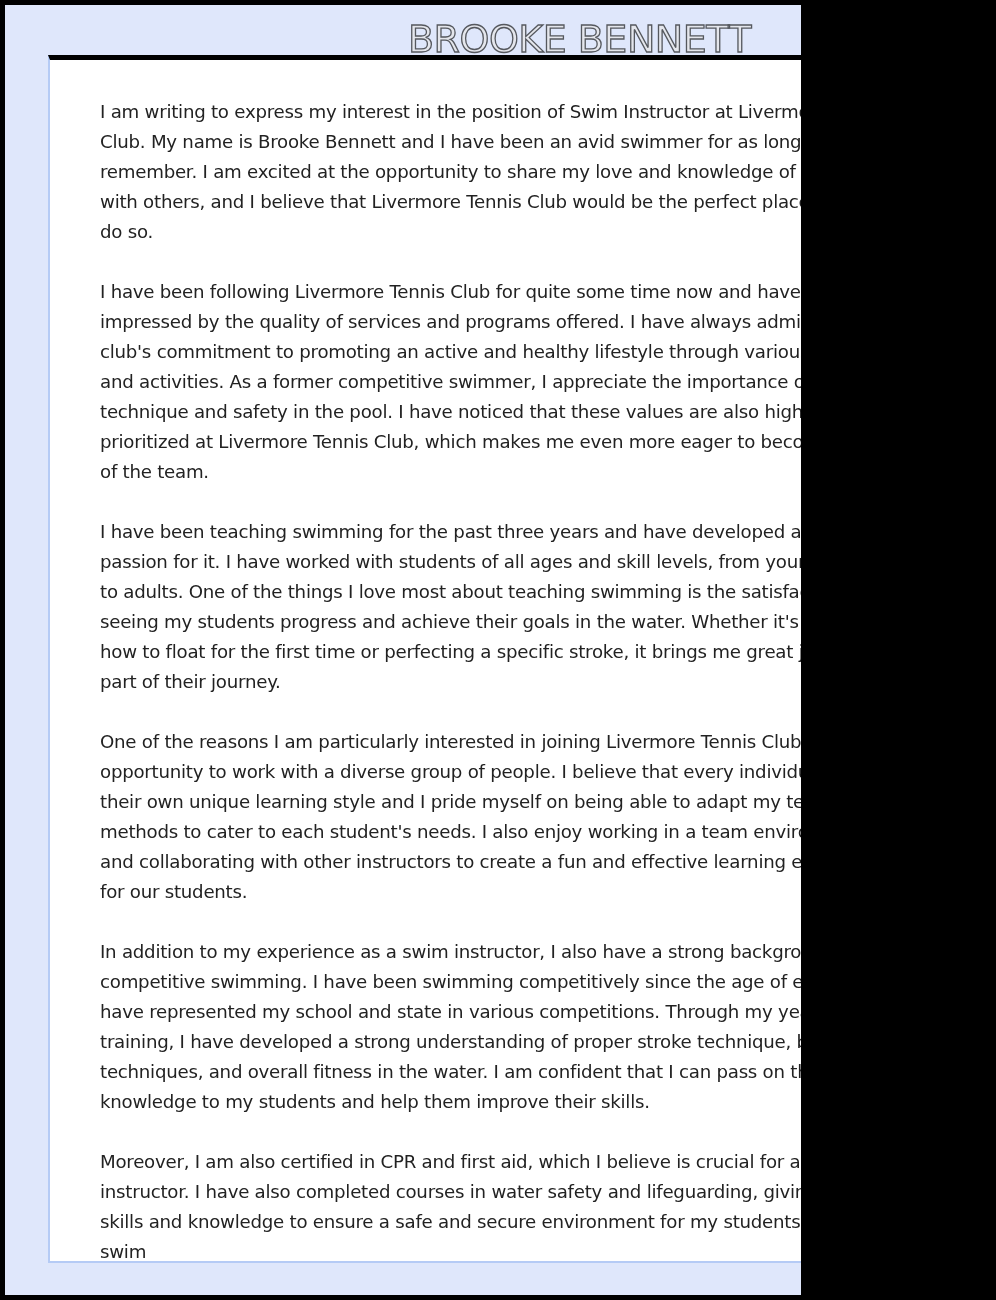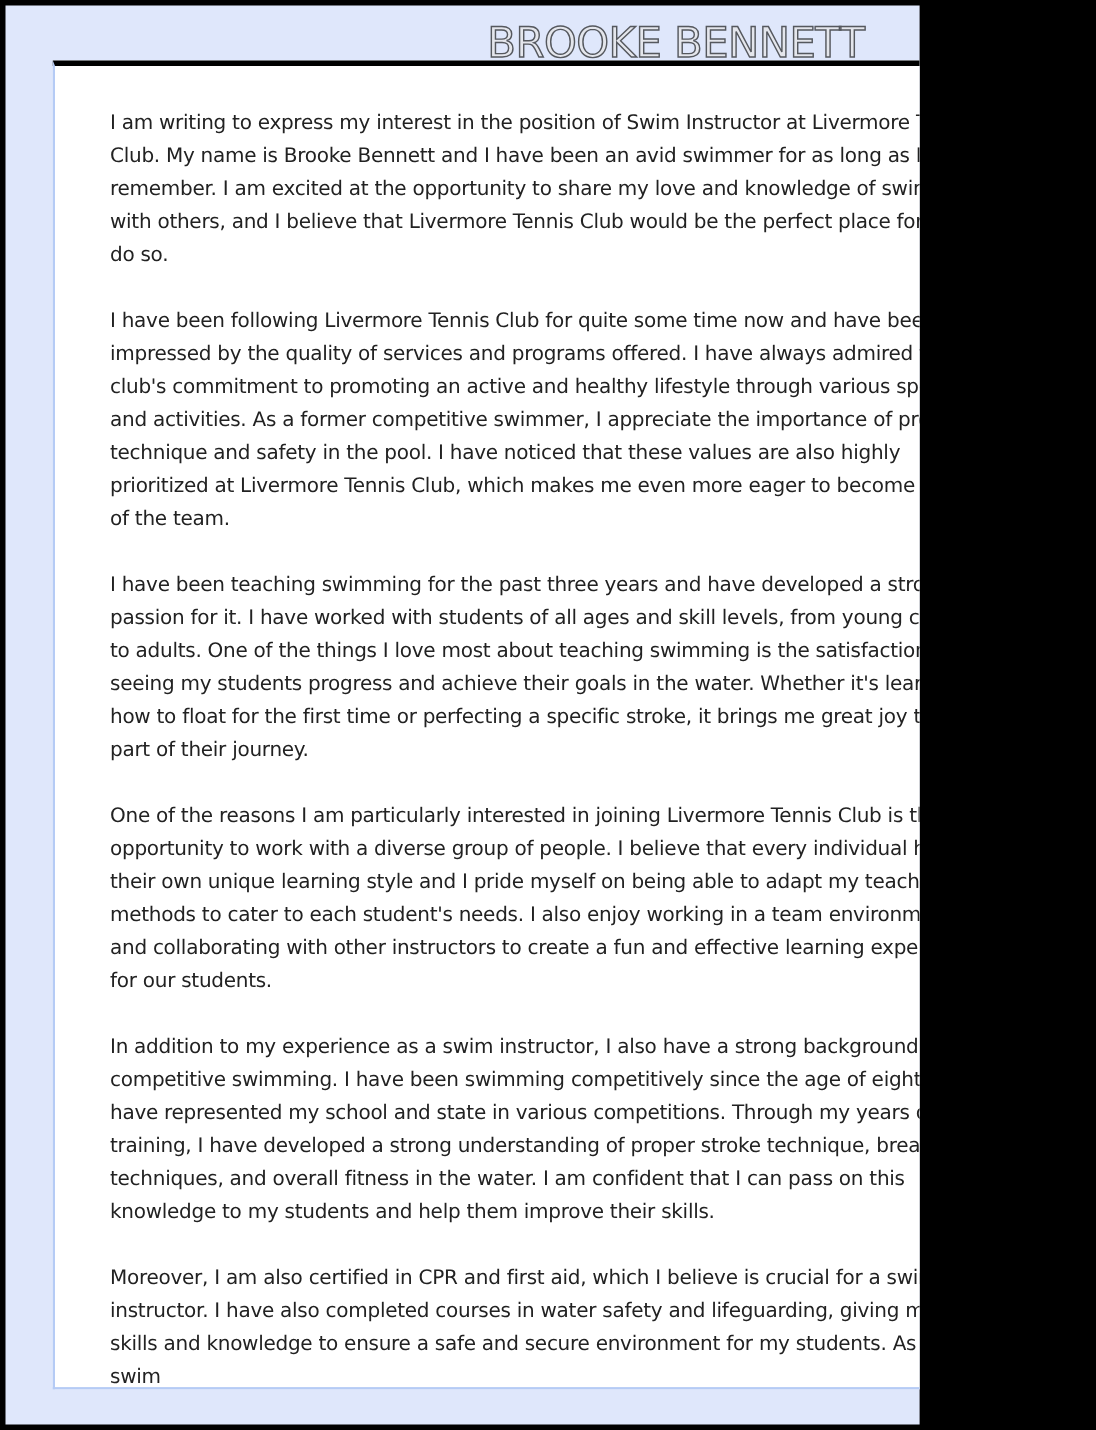--- a/index.html
+++ b/index.html
@@ -3,21 +3,21 @@
   <meta charset="utf-8">
   <style>
     html, body { margin: 0; padding: 0; }
     body {
       width: 996px; height: 1300px; overflow: hidden;
       background: #000;
       font-family: "DejaVu Sans", sans-serif;
     }
     .frame {
       position: absolute; left: 5px; top: 5px; width: 796px; height: 1290px;
-      background: #dfe7fb; overflow: hidden; padding-left: 35px;
+      background: #dfe7fb; overflow: hidden;
     }
     .name {
       position: absolute; right: 50px; top: 12px;
       font-family: "DejaVu Sans", sans-serif;
       font-size: 38px; letter-spacing: -0.5px;
       color: #e4e6ec;
       -webkit-text-stroke: 1.3px #55585e;
       white-space: nowrap;
     }
     .page {

